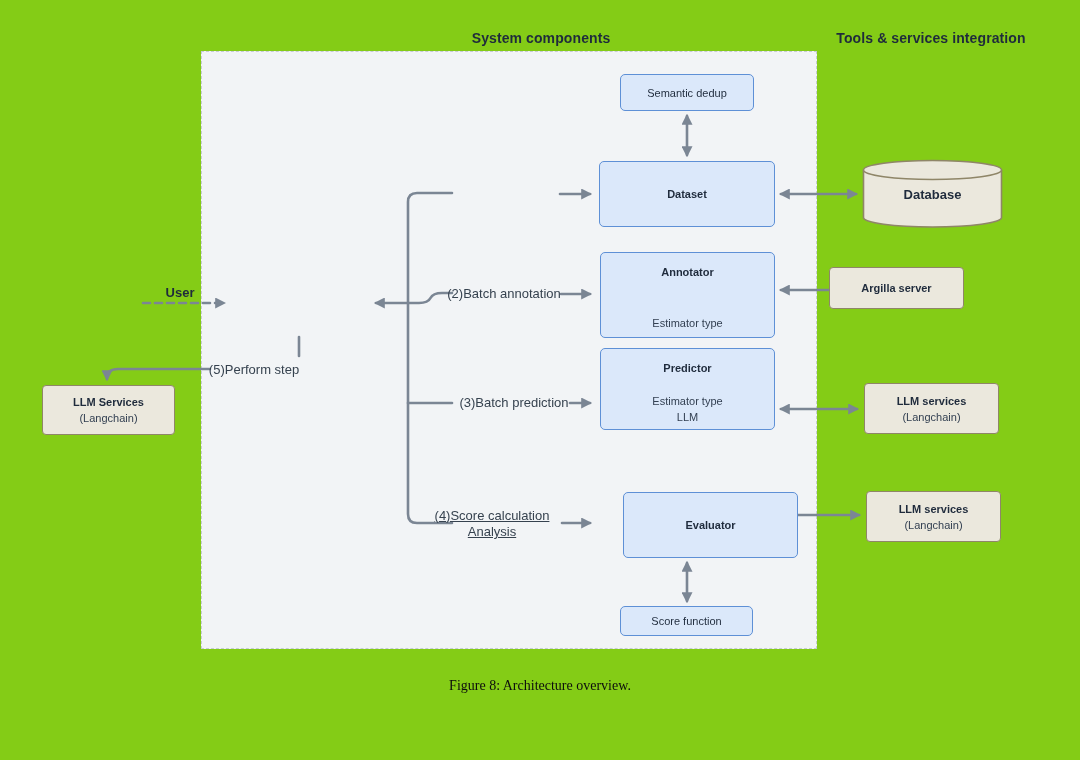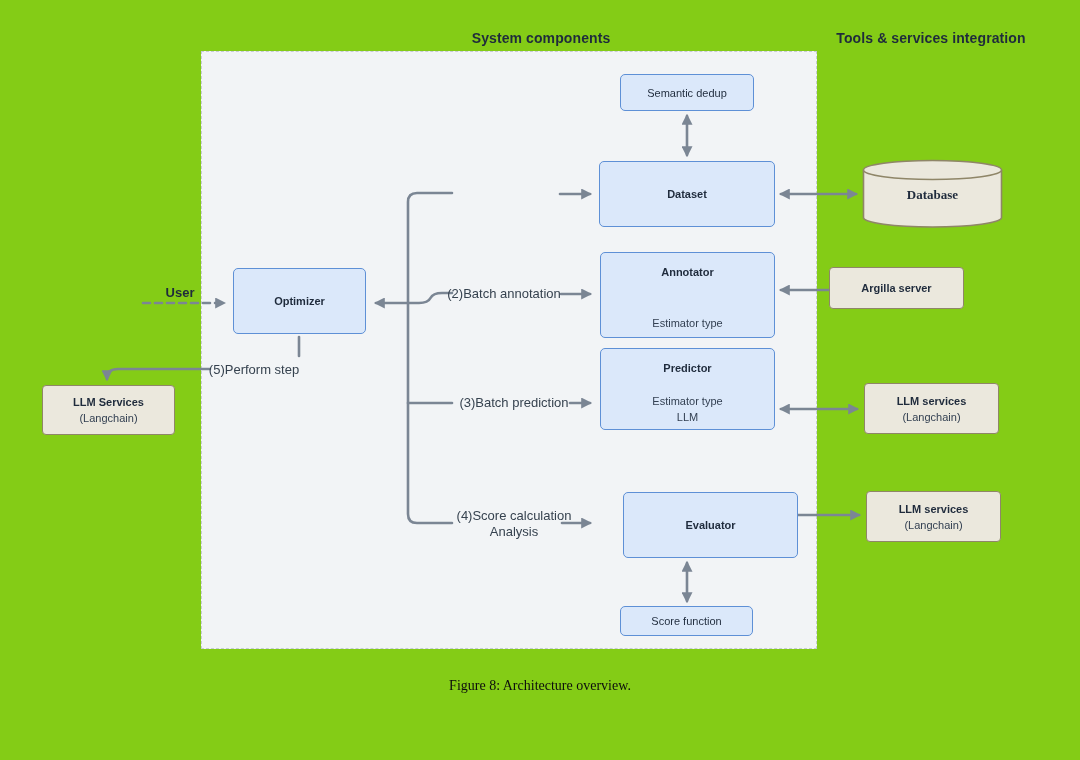--- a/index.html
+++ b/index.html
@@ -128,30 +128,27 @@
   </div>
 
   <div class="node blue" style="left:623px;top:492px;width:175px;height:66px;">
     <span class="title">Evaluator</span>
   </div>
 
   <div class="node blue" style="left:620px;top:606px;width:133px;height:30px;">
     <span>Score function</span>
   </div>
 
-  <div class="node blue" style="left:233px;top:268px;width:133px;height:66px;">
-    <span class="title">Optimizer</span>
-  </div>
 
   <div class="node tan" style="left:42px;top:385px;width:133px;height:50px;">
     <span class="title">LLM Services</span>
     <span class="sub">(Langchain)</span>
   </div>
 
-  <div class="db-label" style="left:863px;top:187px;width:139px;font-family:Liberation Serif, serif;">Database</div>
+  <div class="db-label" style="left:863px;top:187px;width:139px;">Database</div>
 
   <div class="node tan" style="left:829px;top:267px;width:135px;height:42px;">
     <span class="title">Argilla server</span>
   </div>
 
   <div class="node tan" style="left:864px;top:383px;width:135px;height:51px;">
     <span class="title">LLM services</span>
     <span class="sub">(Langchain)</span>
   </div>
 
@@ -160,21 +157,21 @@
     <span class="sub">(Langchain)</span>
   </div>
 
   <div class="edge-label bold" style="left:150px;top:285px;width:60px;">User</div>
 
 
   <div class="edge-label" style="left:440px;top:286px;width:128px;">(2)Batch annotation</div>
 
   <div class="edge-label" style="left:450px;top:395px;width:128px;">(3)Batch prediction</div>
 
-  <div class="edge-label" style="left:448px;top:508px;width:132px;">
+  <div class="edge-label" style="left:426px;top:508px;width:132px;text-decoration:underline;">
     <div>(4)Score calculation</div>
     <div>Analysis</div>
   </div>
 
   <div class="edge-label" style="left:198px;top:362px;width:112px;">(5)Perform step</div>
 
   <div class="caption">Figure 8: Architecture overview.</div>
 
 </div>
 

